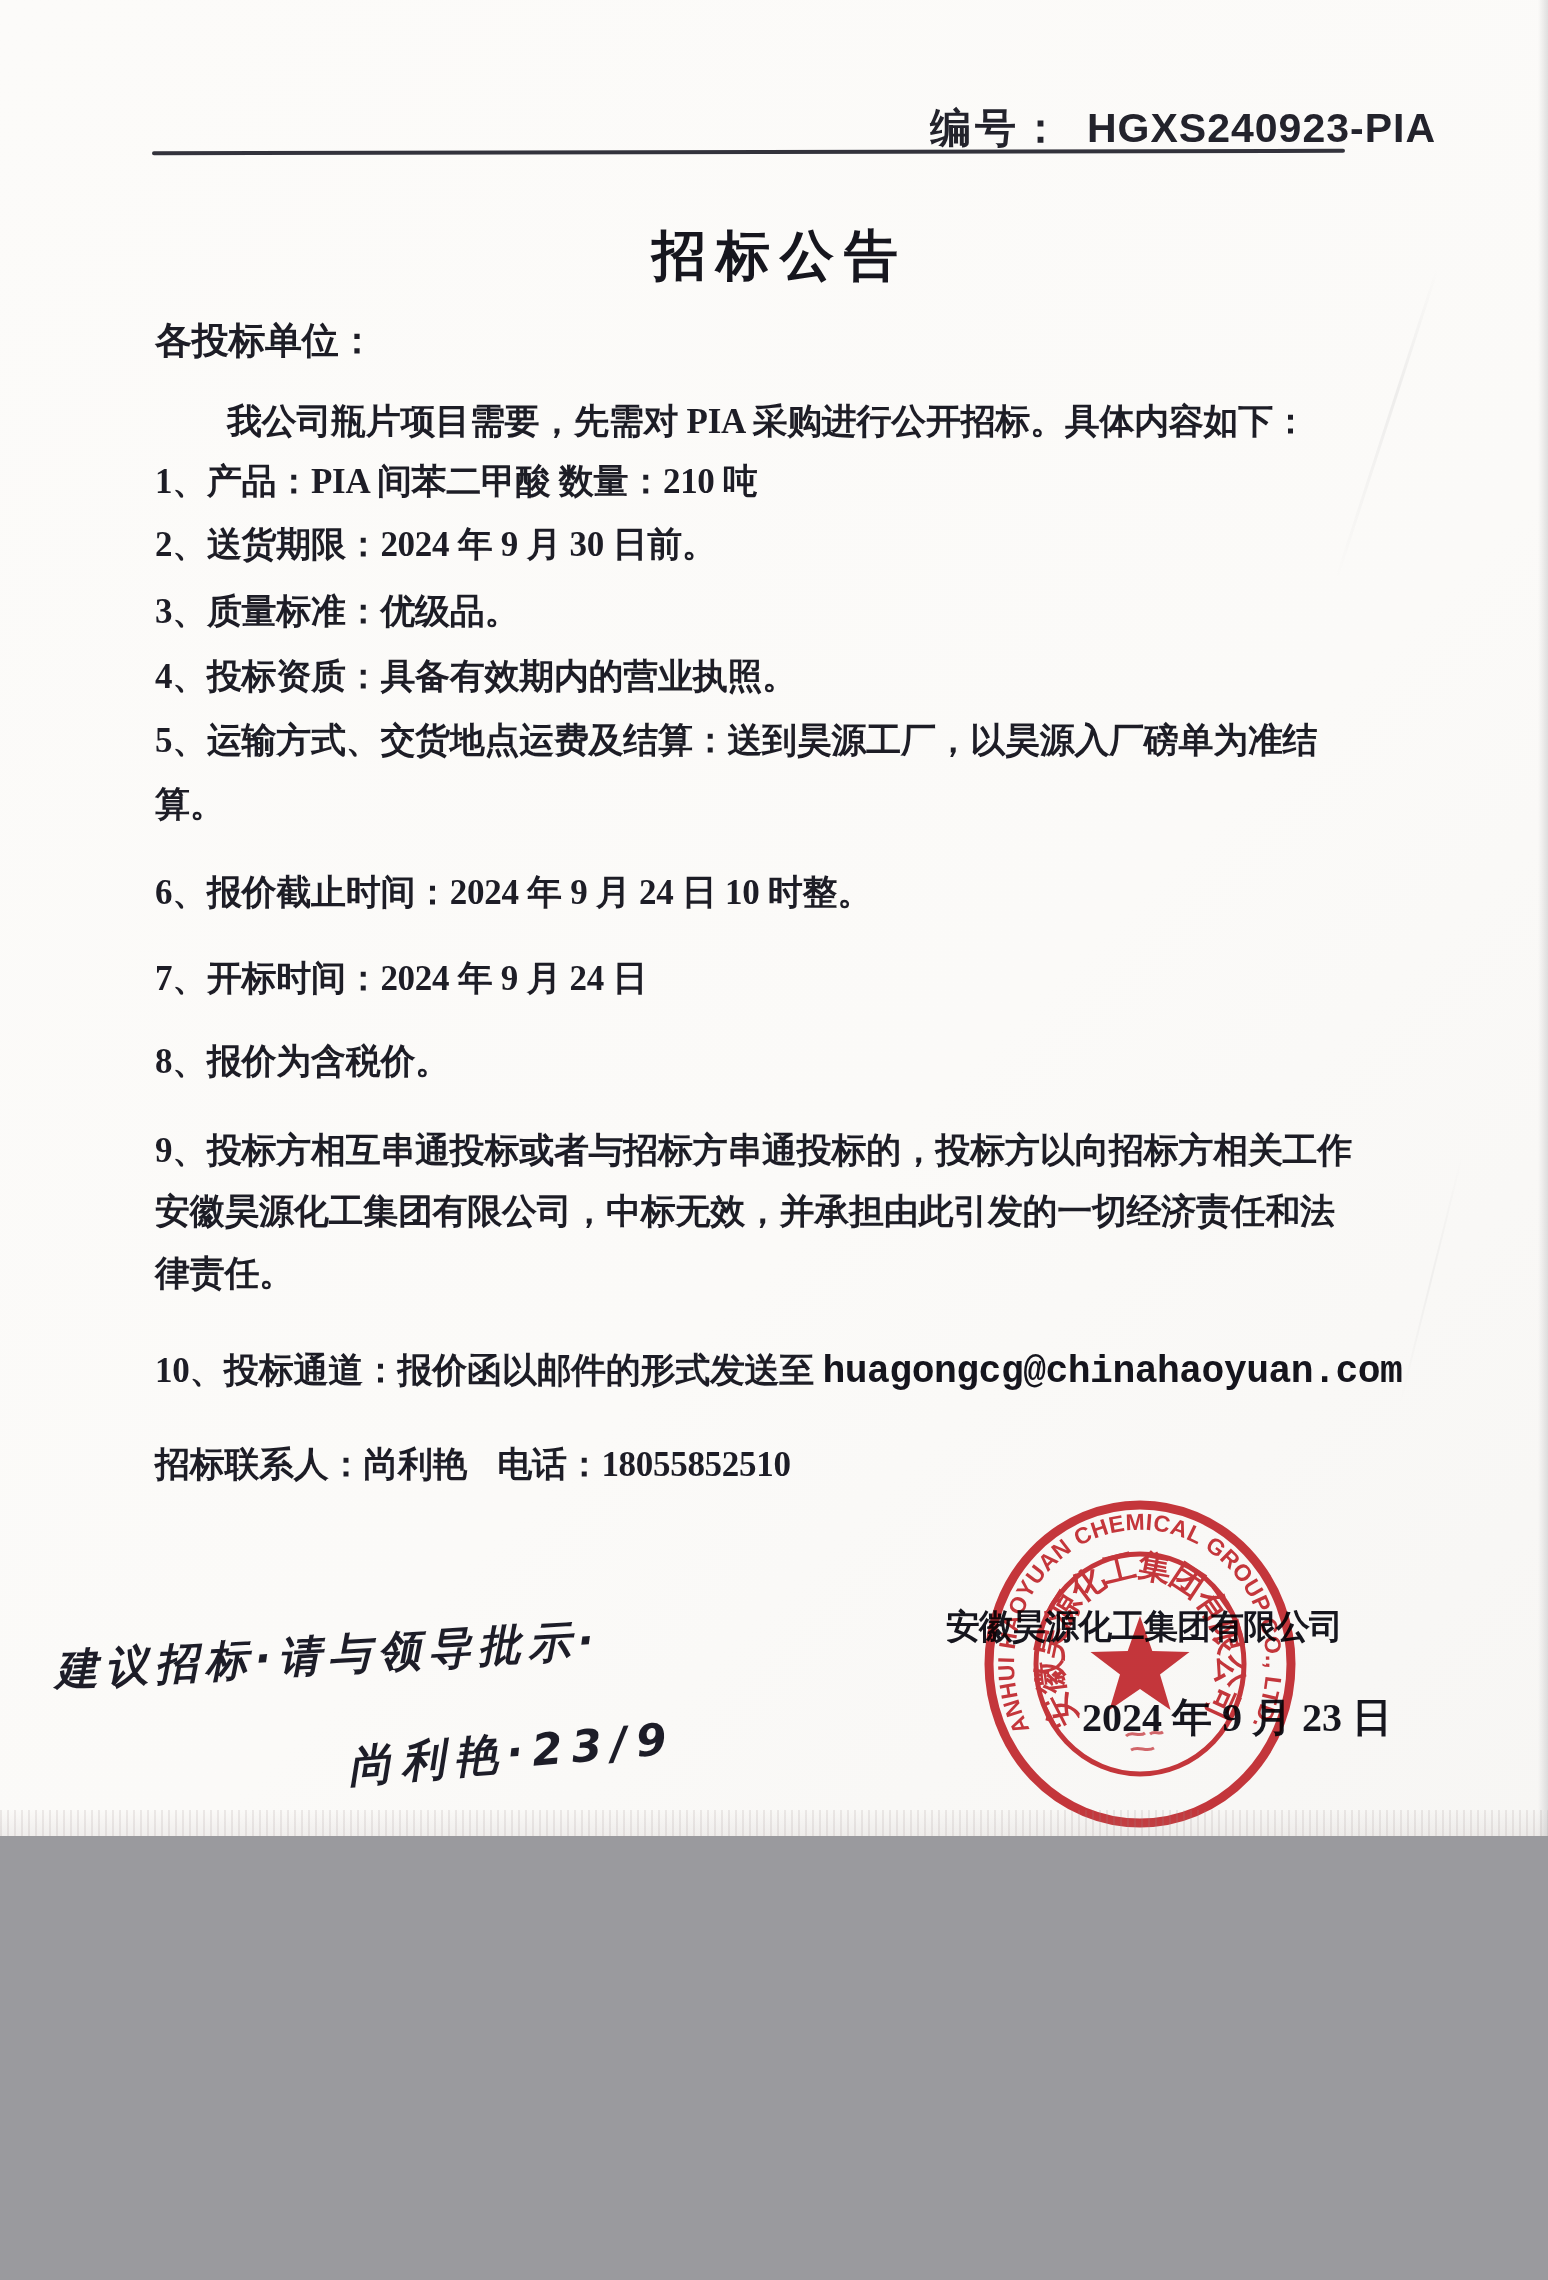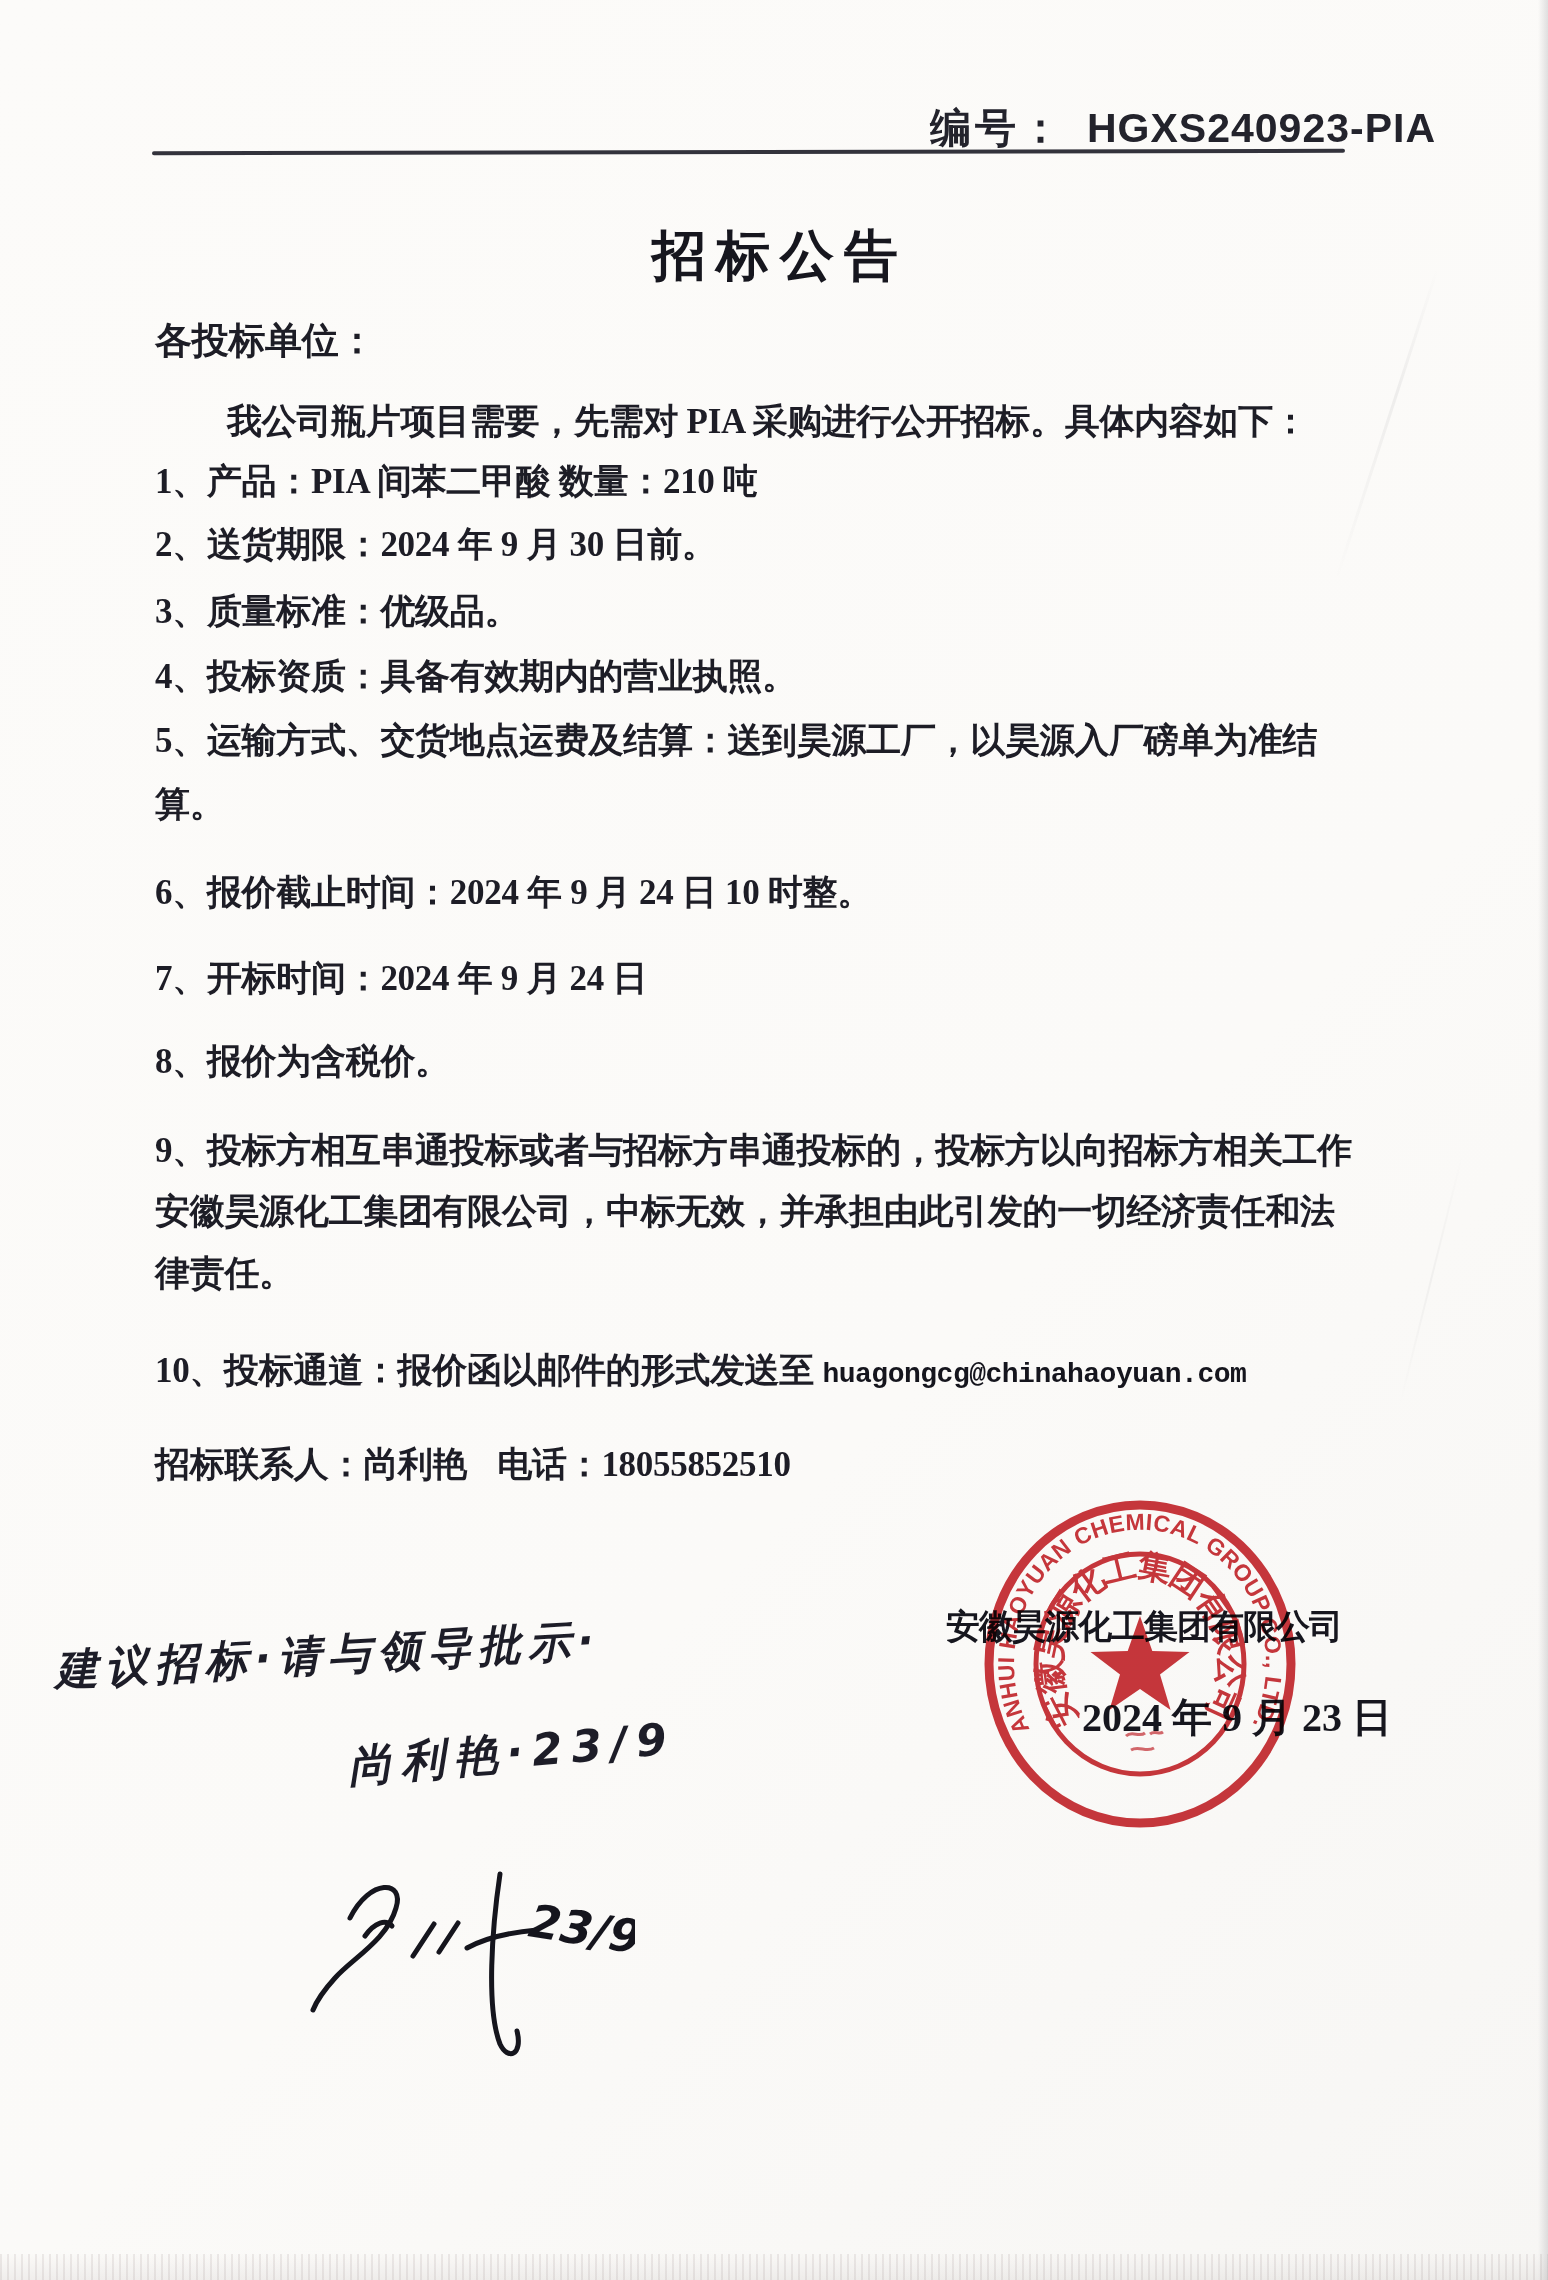--- a/index.html
+++ b/index.html
@@ -1,17 +1,17 @@
 <!DOCTYPE html>
 <html><head>
 <meta charset="utf-8">
 <style>
   html,body{margin:0;padding:0;background:#9a9a9e;}
   #page{
-    position:relative;width:1548px;height:2280px;margin:0 auto;
+    position:relative;width:1548px;height:1836px;margin:0 auto;
     background:linear-gradient(135deg,#fcfbf9 0%,#fbfaf8 60%,#f7f6f4 100%);
     overflow:hidden;
     font-family:"Liberation Serif","DejaVu Serif",serif;
     color:#1c1c24;
   }
   
   .ref-row{position:absolute;left:930px;top:101px;white-space:nowrap;
     font-family:"Liberation Sans","DejaVu Sans",sans-serif;font-weight:700;font-size:41px;color:#23232c;}
   .ref-row .ref-label{margin-right:22px;letter-spacing:4px;}
   .ref-row .ref-value{letter-spacing:1px;}
@@ -24,21 +24,21 @@
   .ln{position:absolute;left:155px;white-space:nowrap;
     font-size:35px;font-weight:600;letter-spacing:-0.3px;color:#1d1d26;text-align:right;}
   #salutation{top:316px;font-size:37px;}
   #intro{left:227px;top:398px;}
   #ln0{top:458px}#ln1{top:521px}#ln2{top:588px}#ln3{top:653px}
   #ln4{top:717px}#ln5{top:781px}
   #ln6{top:869px}#ln7{top:955px}#ln8{top:1038px}
   #ln9{top:1127px}#ln10{top:1188px}#ln11{top:1250px}
   #line10{top:1347px}
   .email{font-family:"Liberation Mono","DejaVu Sans Mono",monospace;
-    font-weight:700;font-size:28px;letter-spacing:-0.5px;color:#15151d;margin-top:21px;}
+    font-weight:700;font-size:38px;letter-spacing:-0.5px;color:#15151d;margin-top:21px;}
   #contact-row{top:1441px}
   #contact-row .gap{display:inline-block;width:30px;}
   #office-row{left:430px;top:1524px}
   
   #company-line{position:absolute;left:946px;top:1604px;white-space:nowrap;
     font-size:34px;font-weight:600;letter-spacing:-1px;color:#16161e;z-index:3;}
   #date-line{position:absolute;left:1082px;top:1690px;white-space:nowrap;
     font-size:40px;font-weight:600;color:#16161e;z-index:3;}
   
   #stamp{position:absolute;left:980px;top:1498px;width:320px;height:336px;

